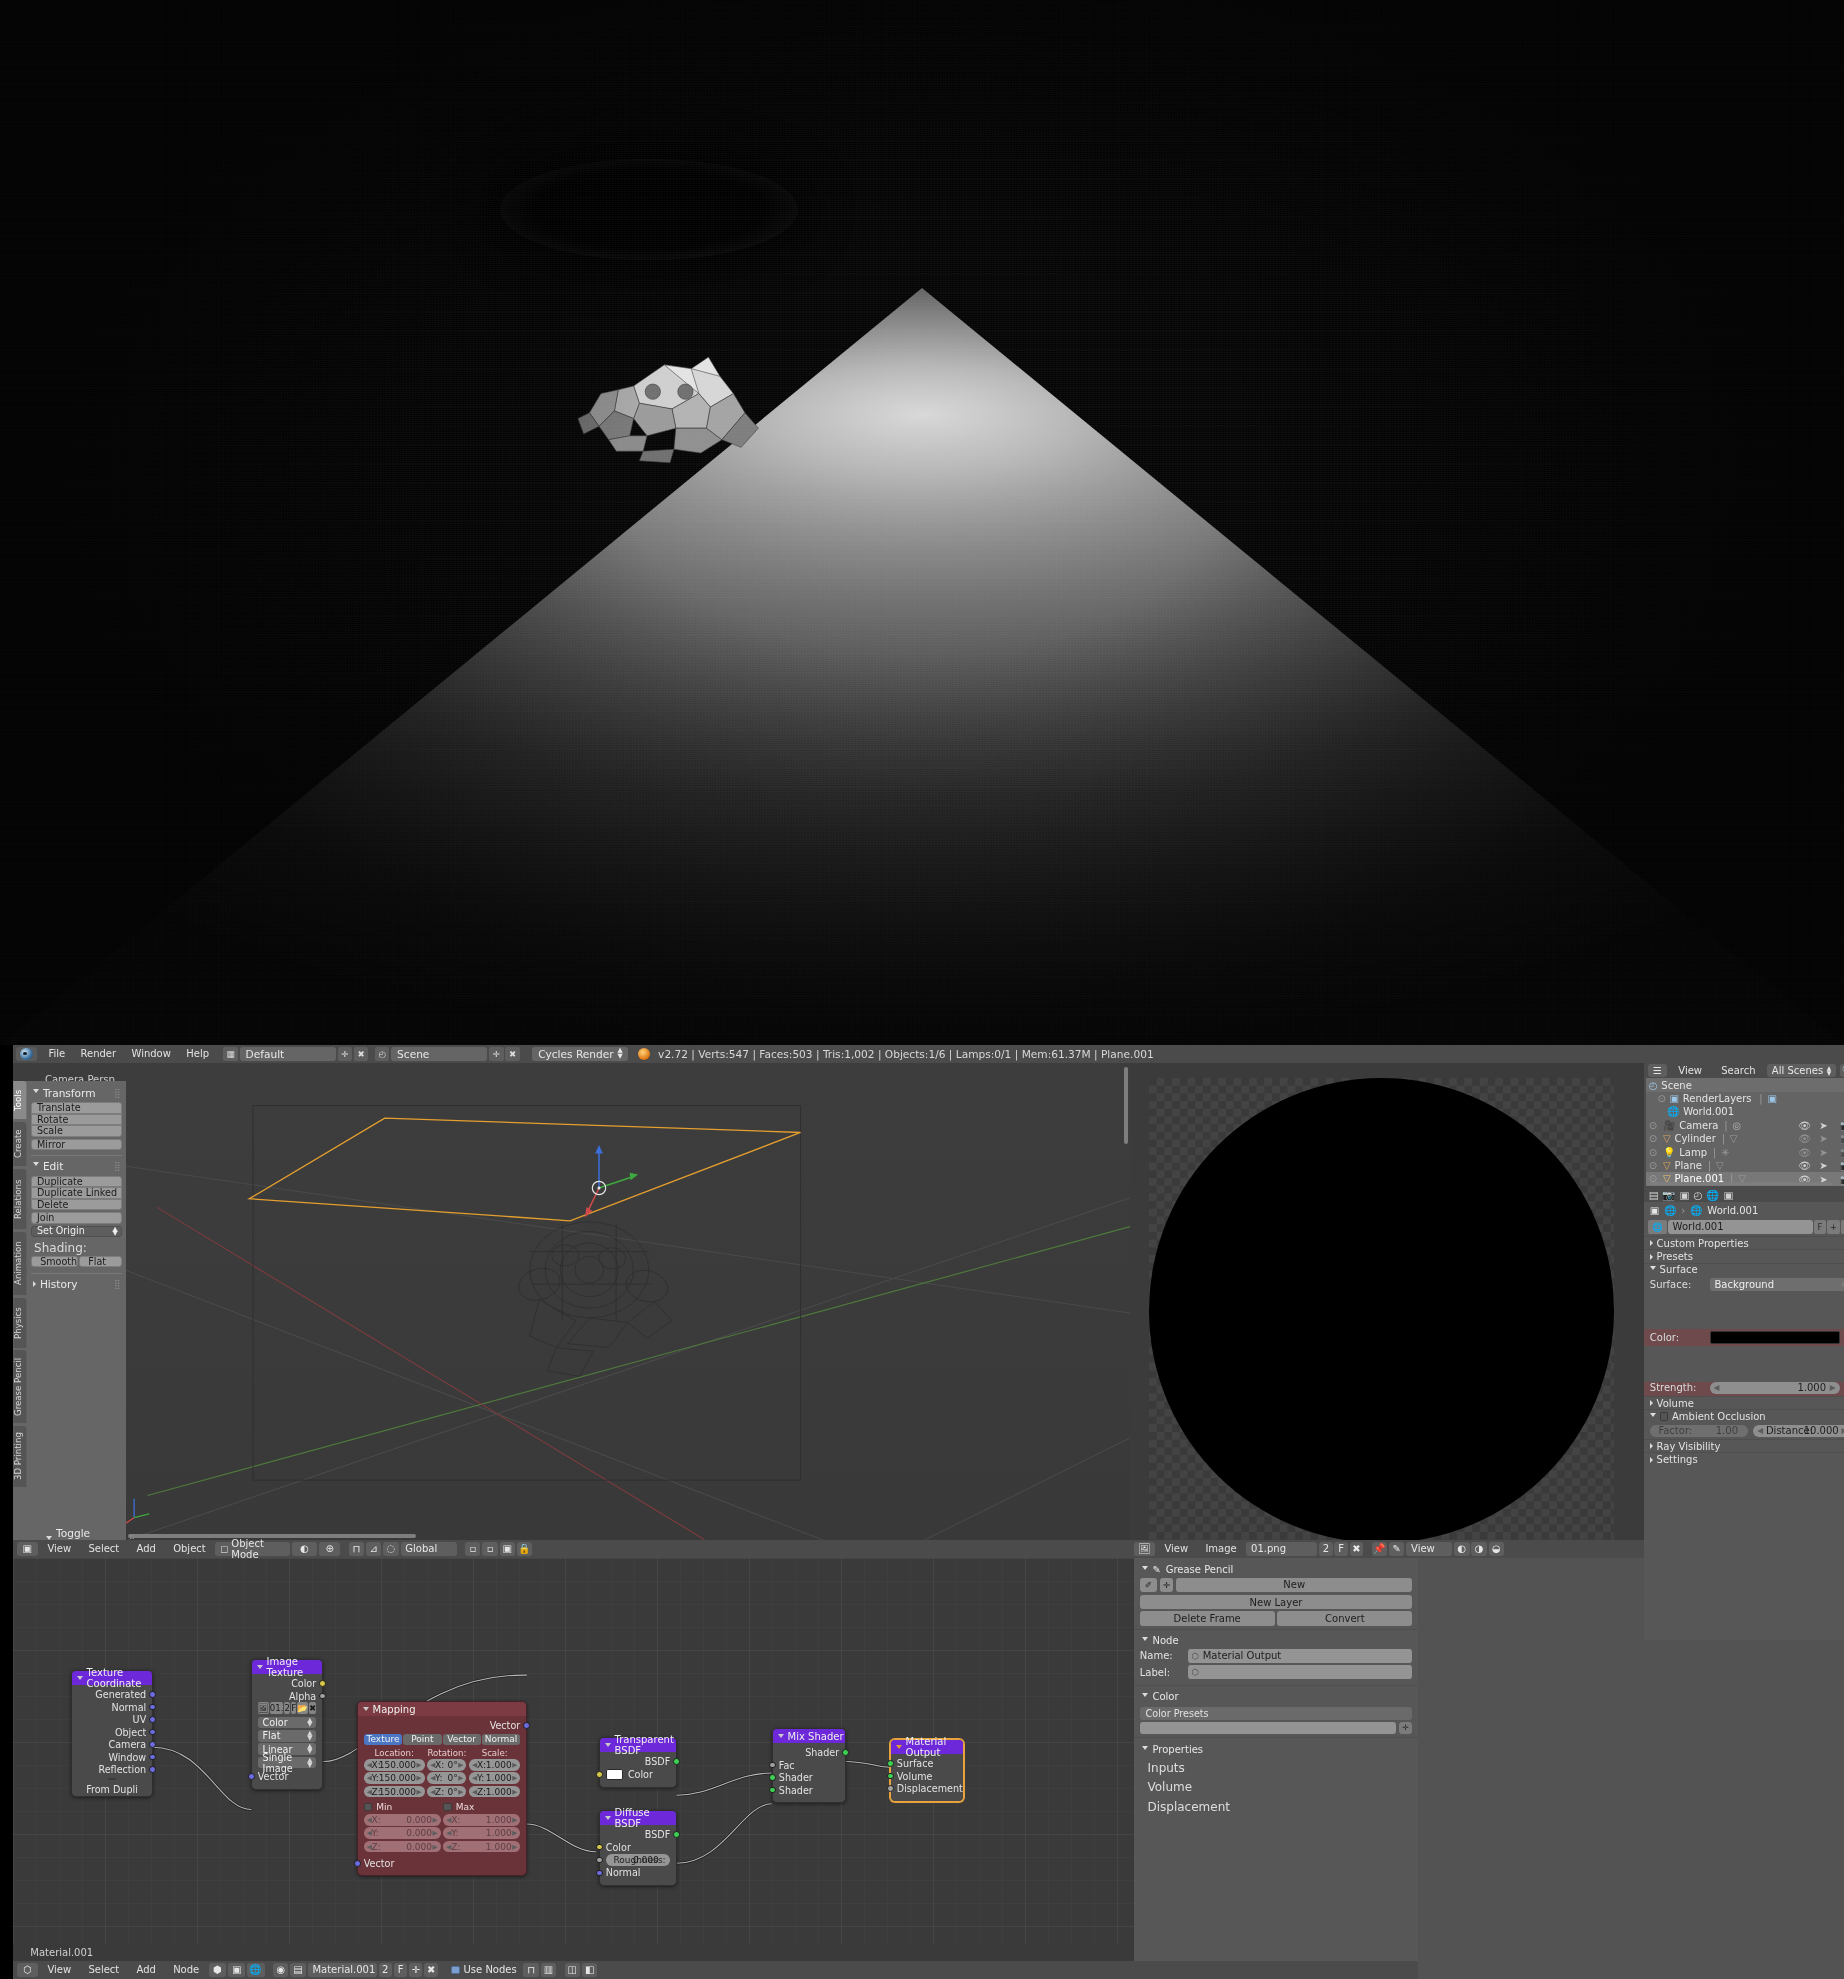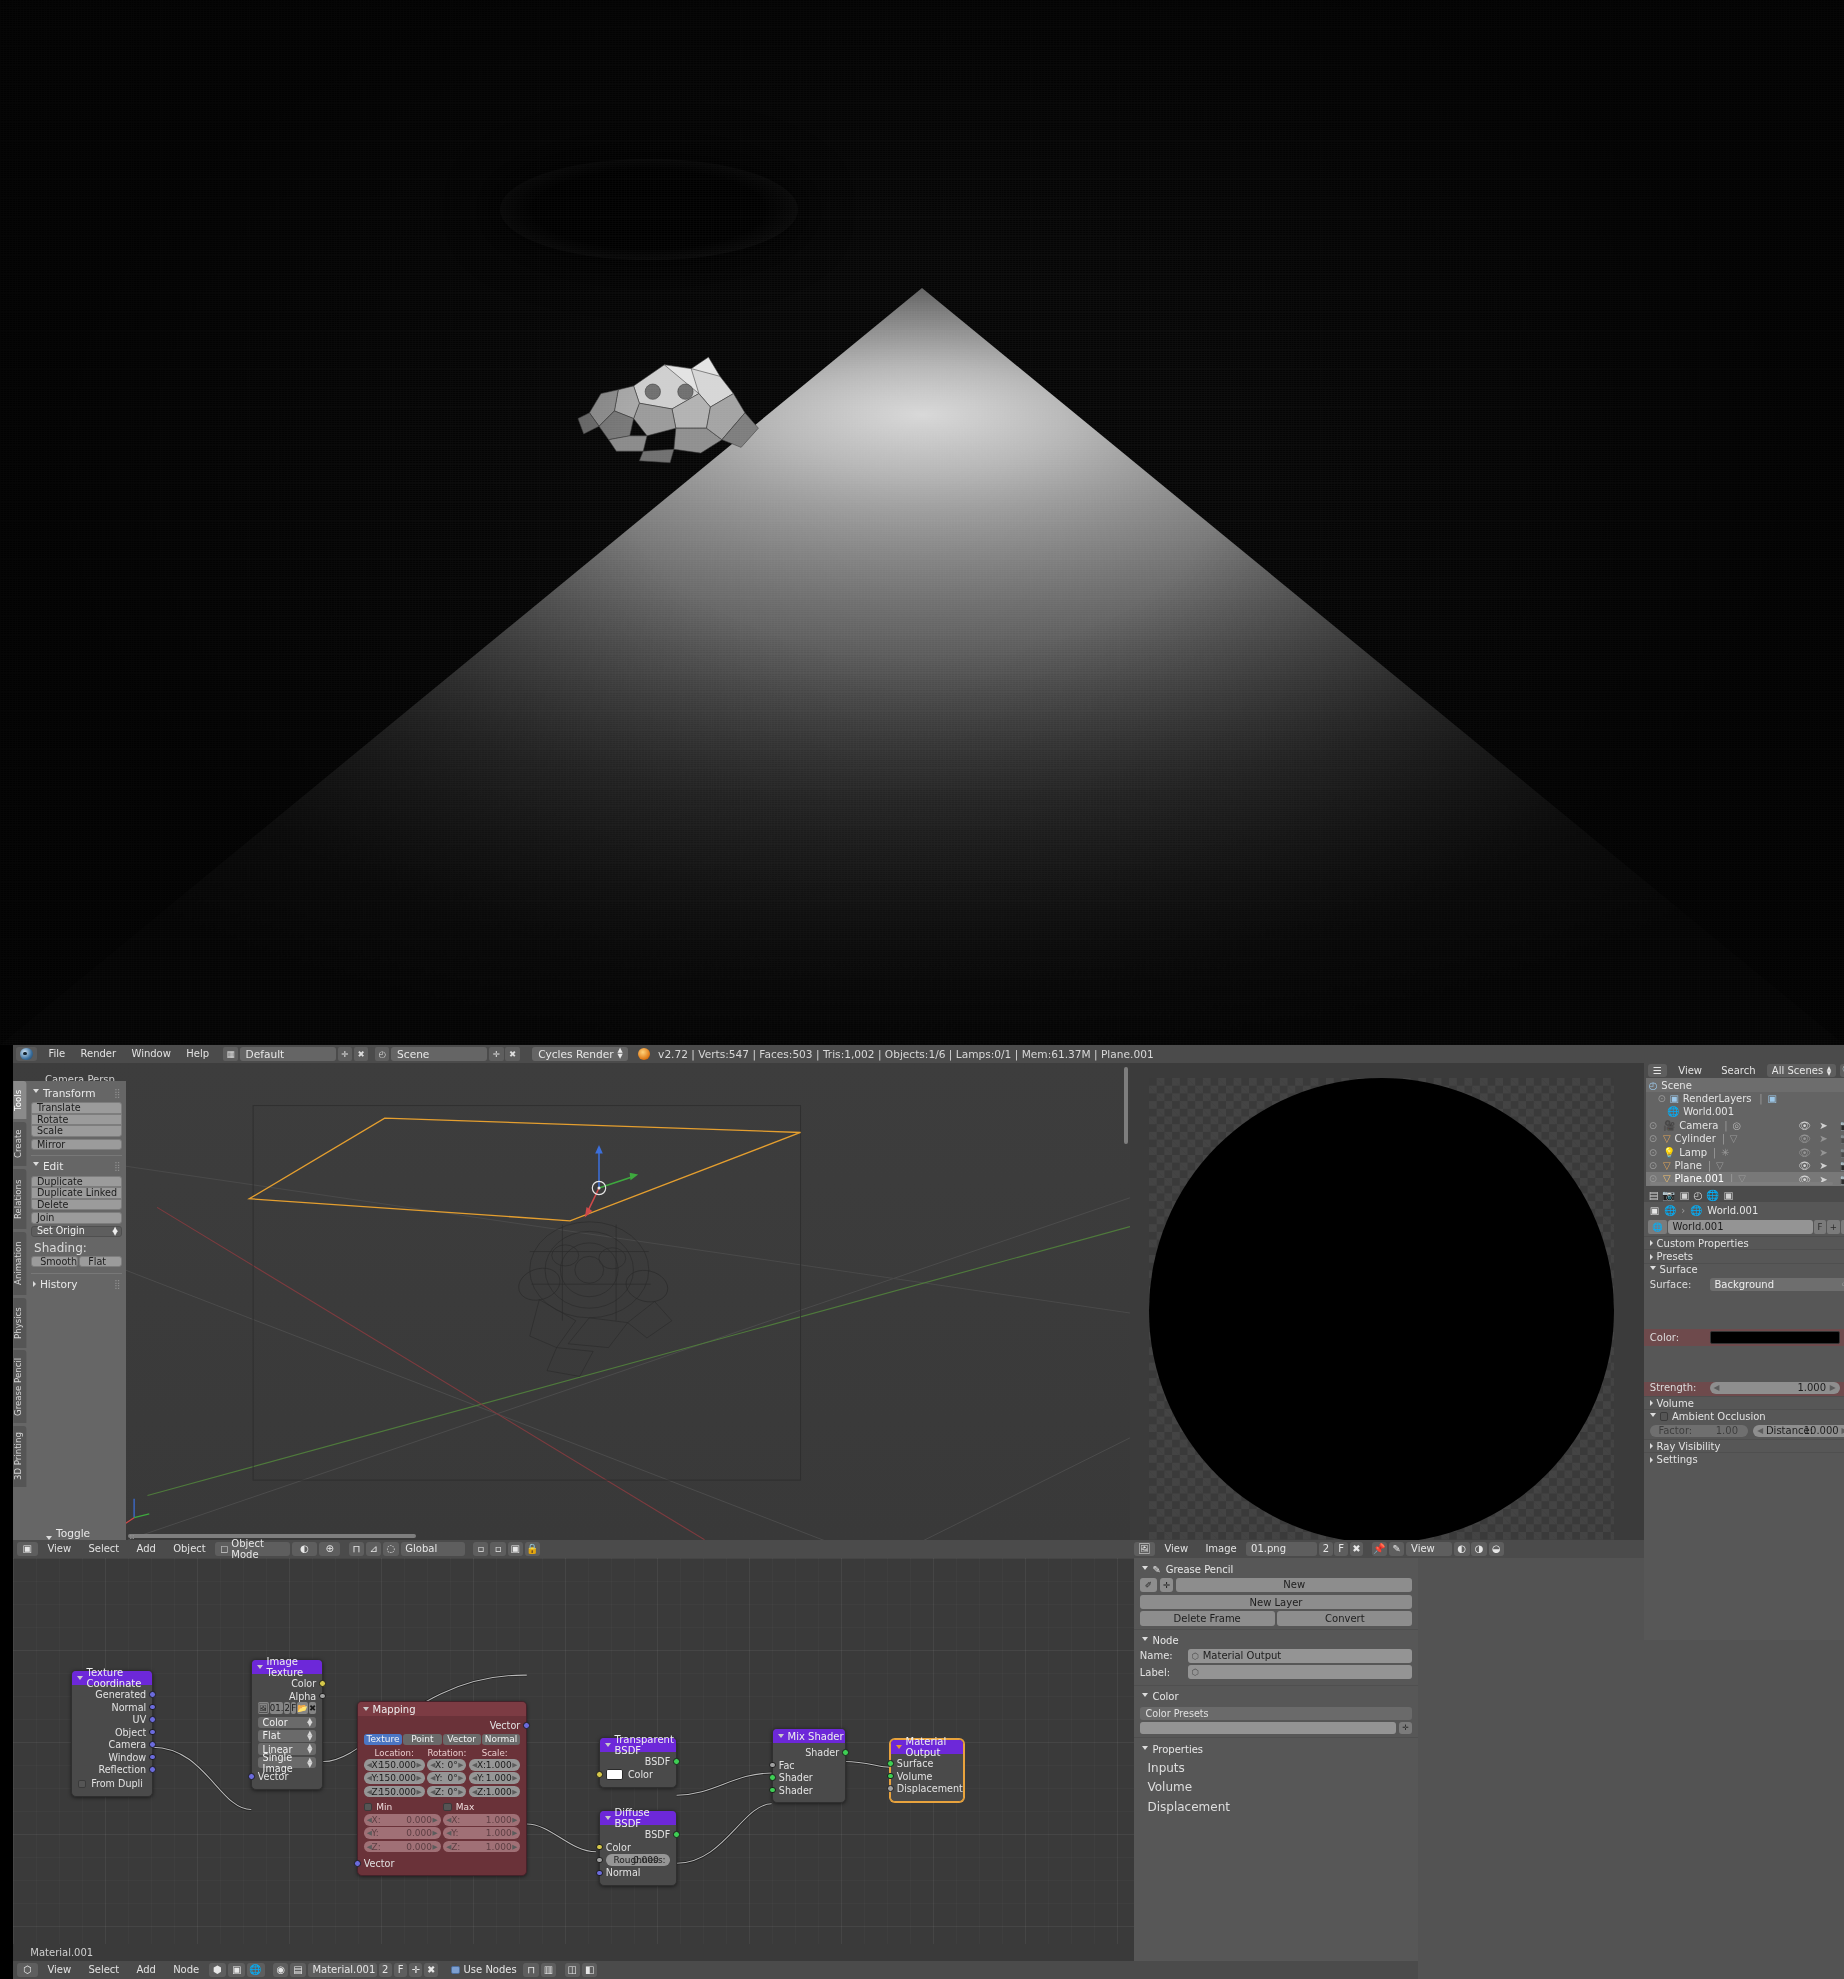--- a/index.html
+++ b/index.html
@@ -391,21 +391,21 @@
       <div class="hw" style="width:75px;">
         <span style="color:#cfcfcf;">◻</span>
         <span>Object Mode</span>
       </div>
       <div class="hw" style="width:25px;justify-content:center;">◐</div>
       <div class="hw" style="width:21px;justify-content:center;">⊕</div>
       <div class="sep"></div>
       <div class="hw" style="width:15.4px;justify-content:center;">⊓</div>
       <div class="hw" style="width:15.4px;justify-content:center;">⊿</div>
       <div class="hw" style="width:15.4px;justify-content:center;">◌</div>
-      <div class="hw" style="width:64px;">
+      <div class="hw" style="width:56px;">
         <span>Global</span>
       </div>
       <div class="sep"></div>
       <div class="hw" style="width:15.4px;justify-content:center;">▫</div>
       <div class="hw" style="width:15.4px;justify-content:center;">▫</div>
       <div class="hw" style="width:15.4px;justify-content:center;">▣</div>
       <div class="hw" style="width:15.4px;justify-content:center;">🔒</div>
     </div>
   </div>
 
@@ -667,21 +667,21 @@
             <span>Camera</span>
           </div>
         <div class="sockrow out">
             <span class="sock r s-vec"></span>
             <span>Window</span>
           </div>
         <div class="sockrow out">
             <span class="sock r s-vec"></span>
             <span>Reflection</span>
           </div>
-        <div class="sockrow" style="gap:4.8px;margin-top:1.9px;">
+        <div class="sockrow" style="gap:4.8px;margin-top:1.9px;flex-direction:column;">
           <span class="cbx"></span>
           <span>From Dupli</span>
         </div>
       </div>
     </div>
 
     <div class="node" style="left:238px; top:101px; width:72px;">
       <div class="node-hdr">
         <span class="nd-tri"></span>
         <span>Image Texture</span>

